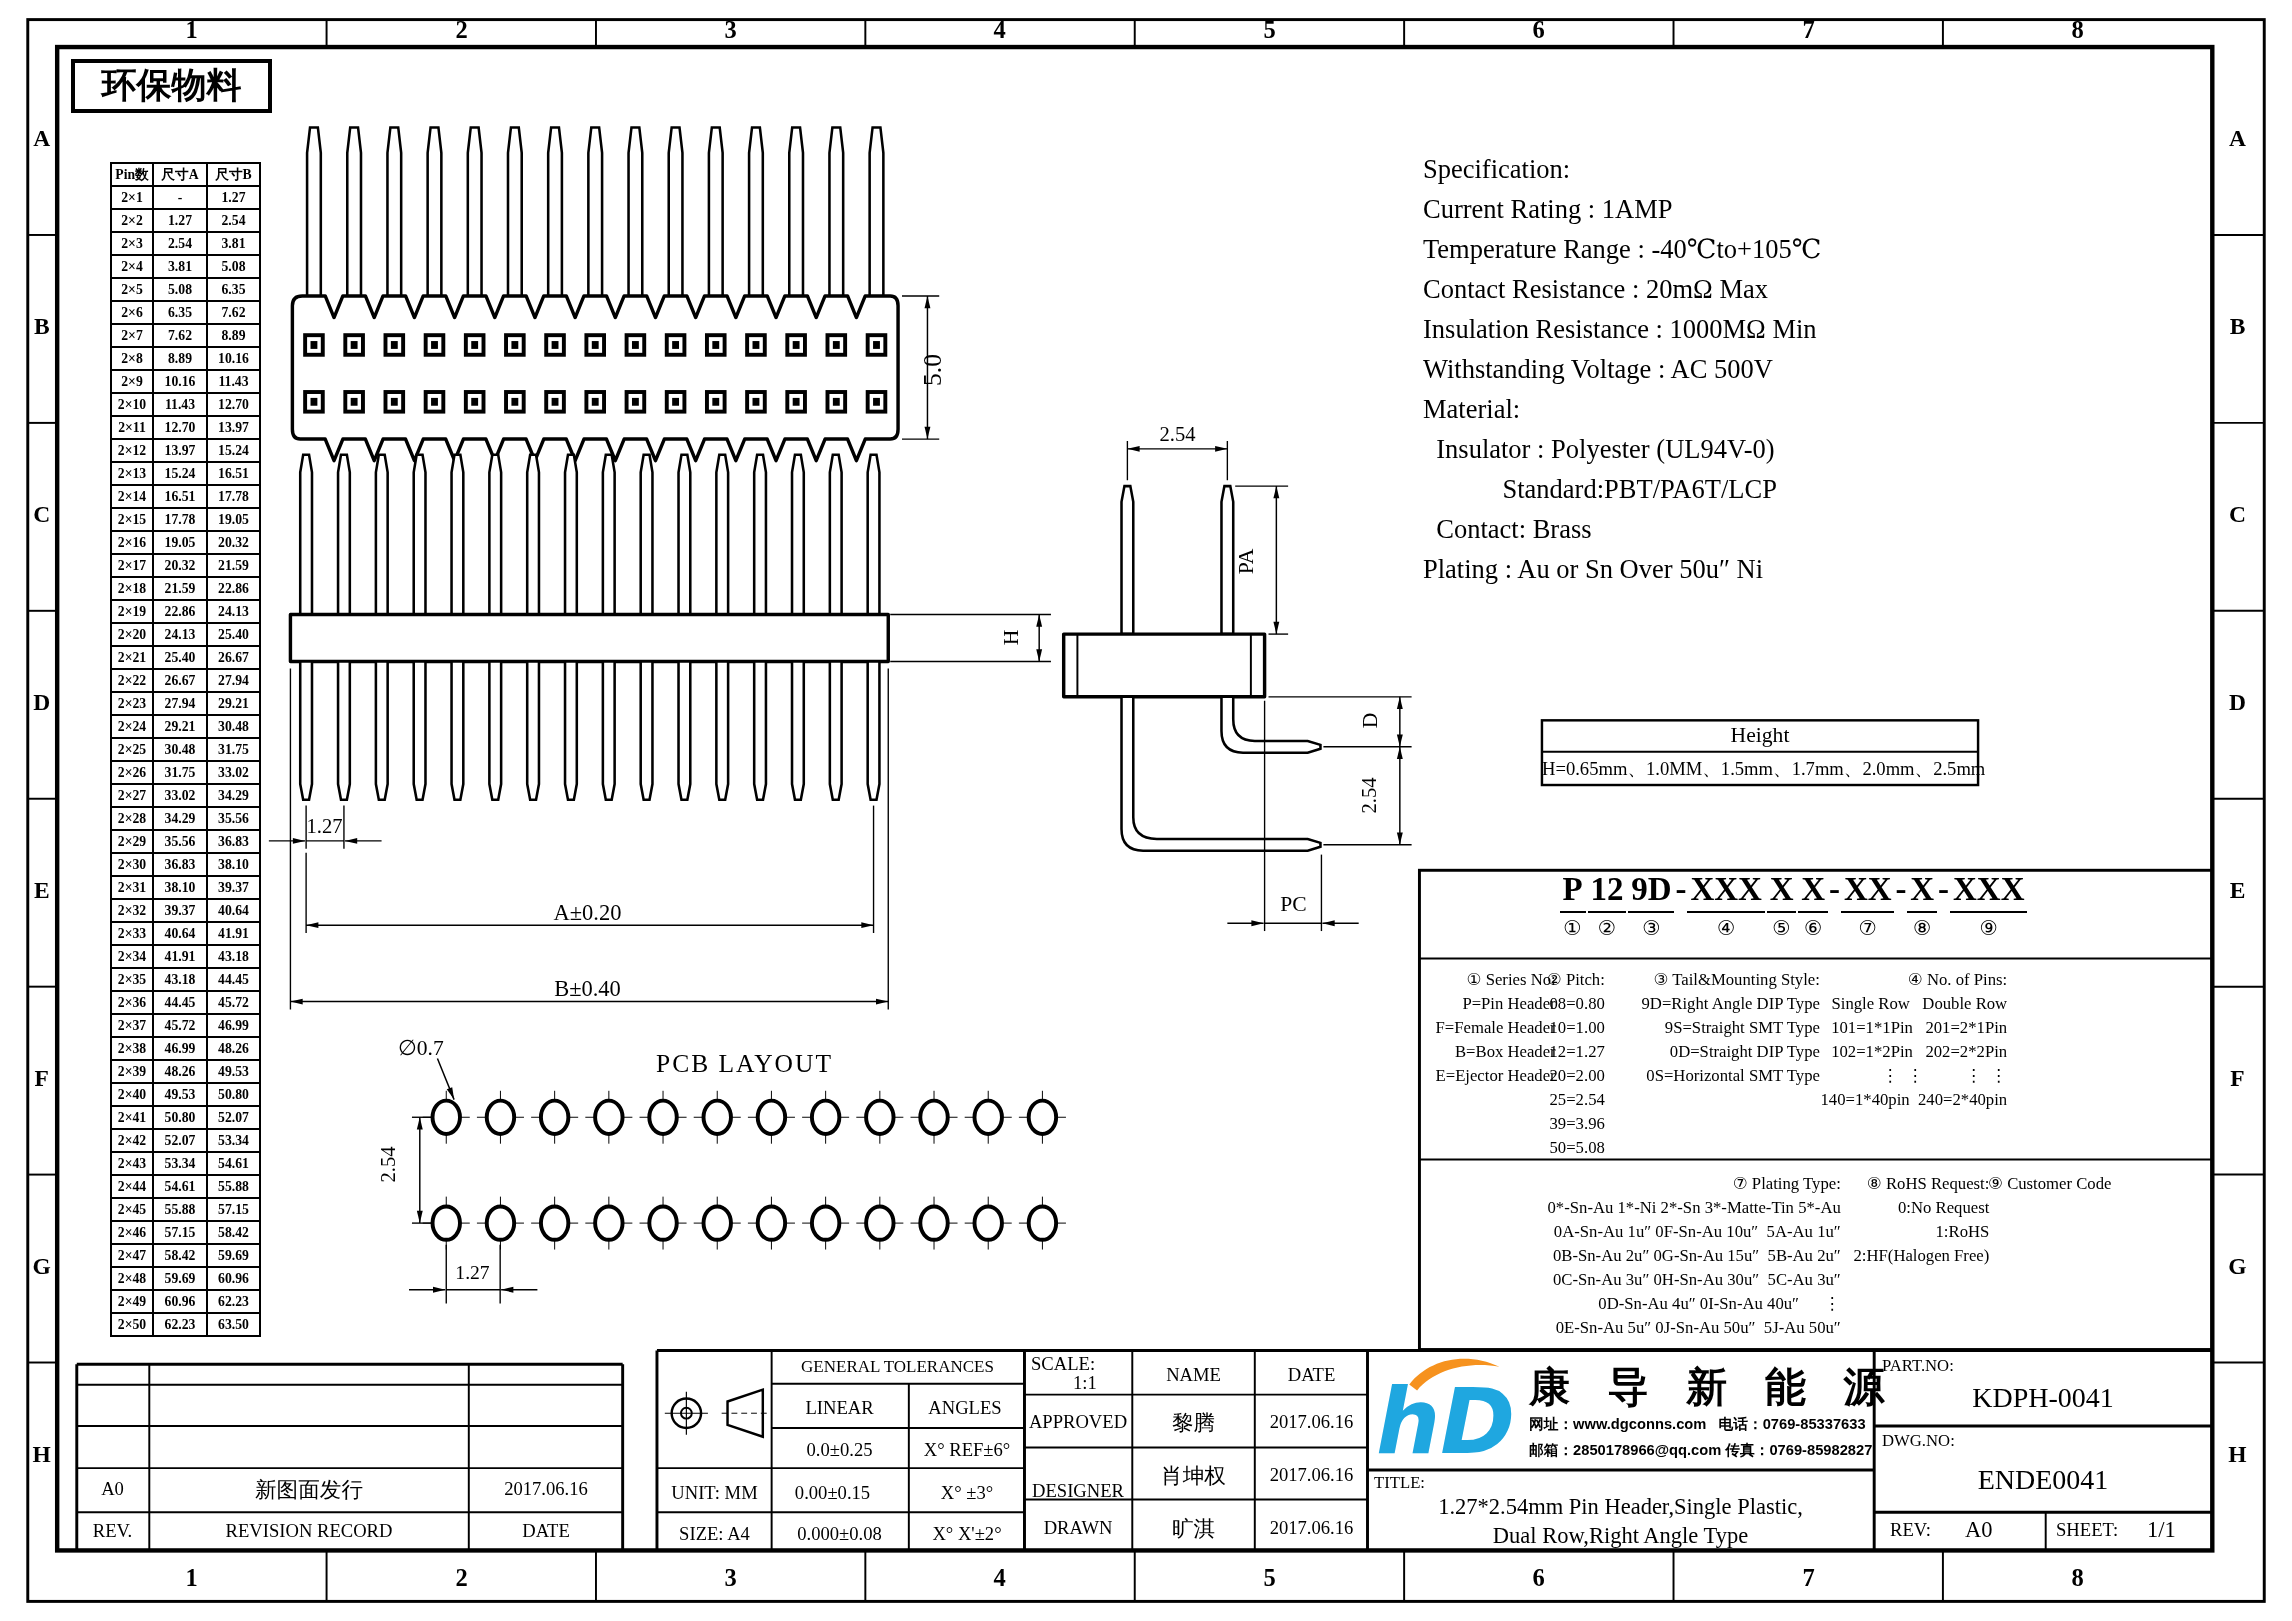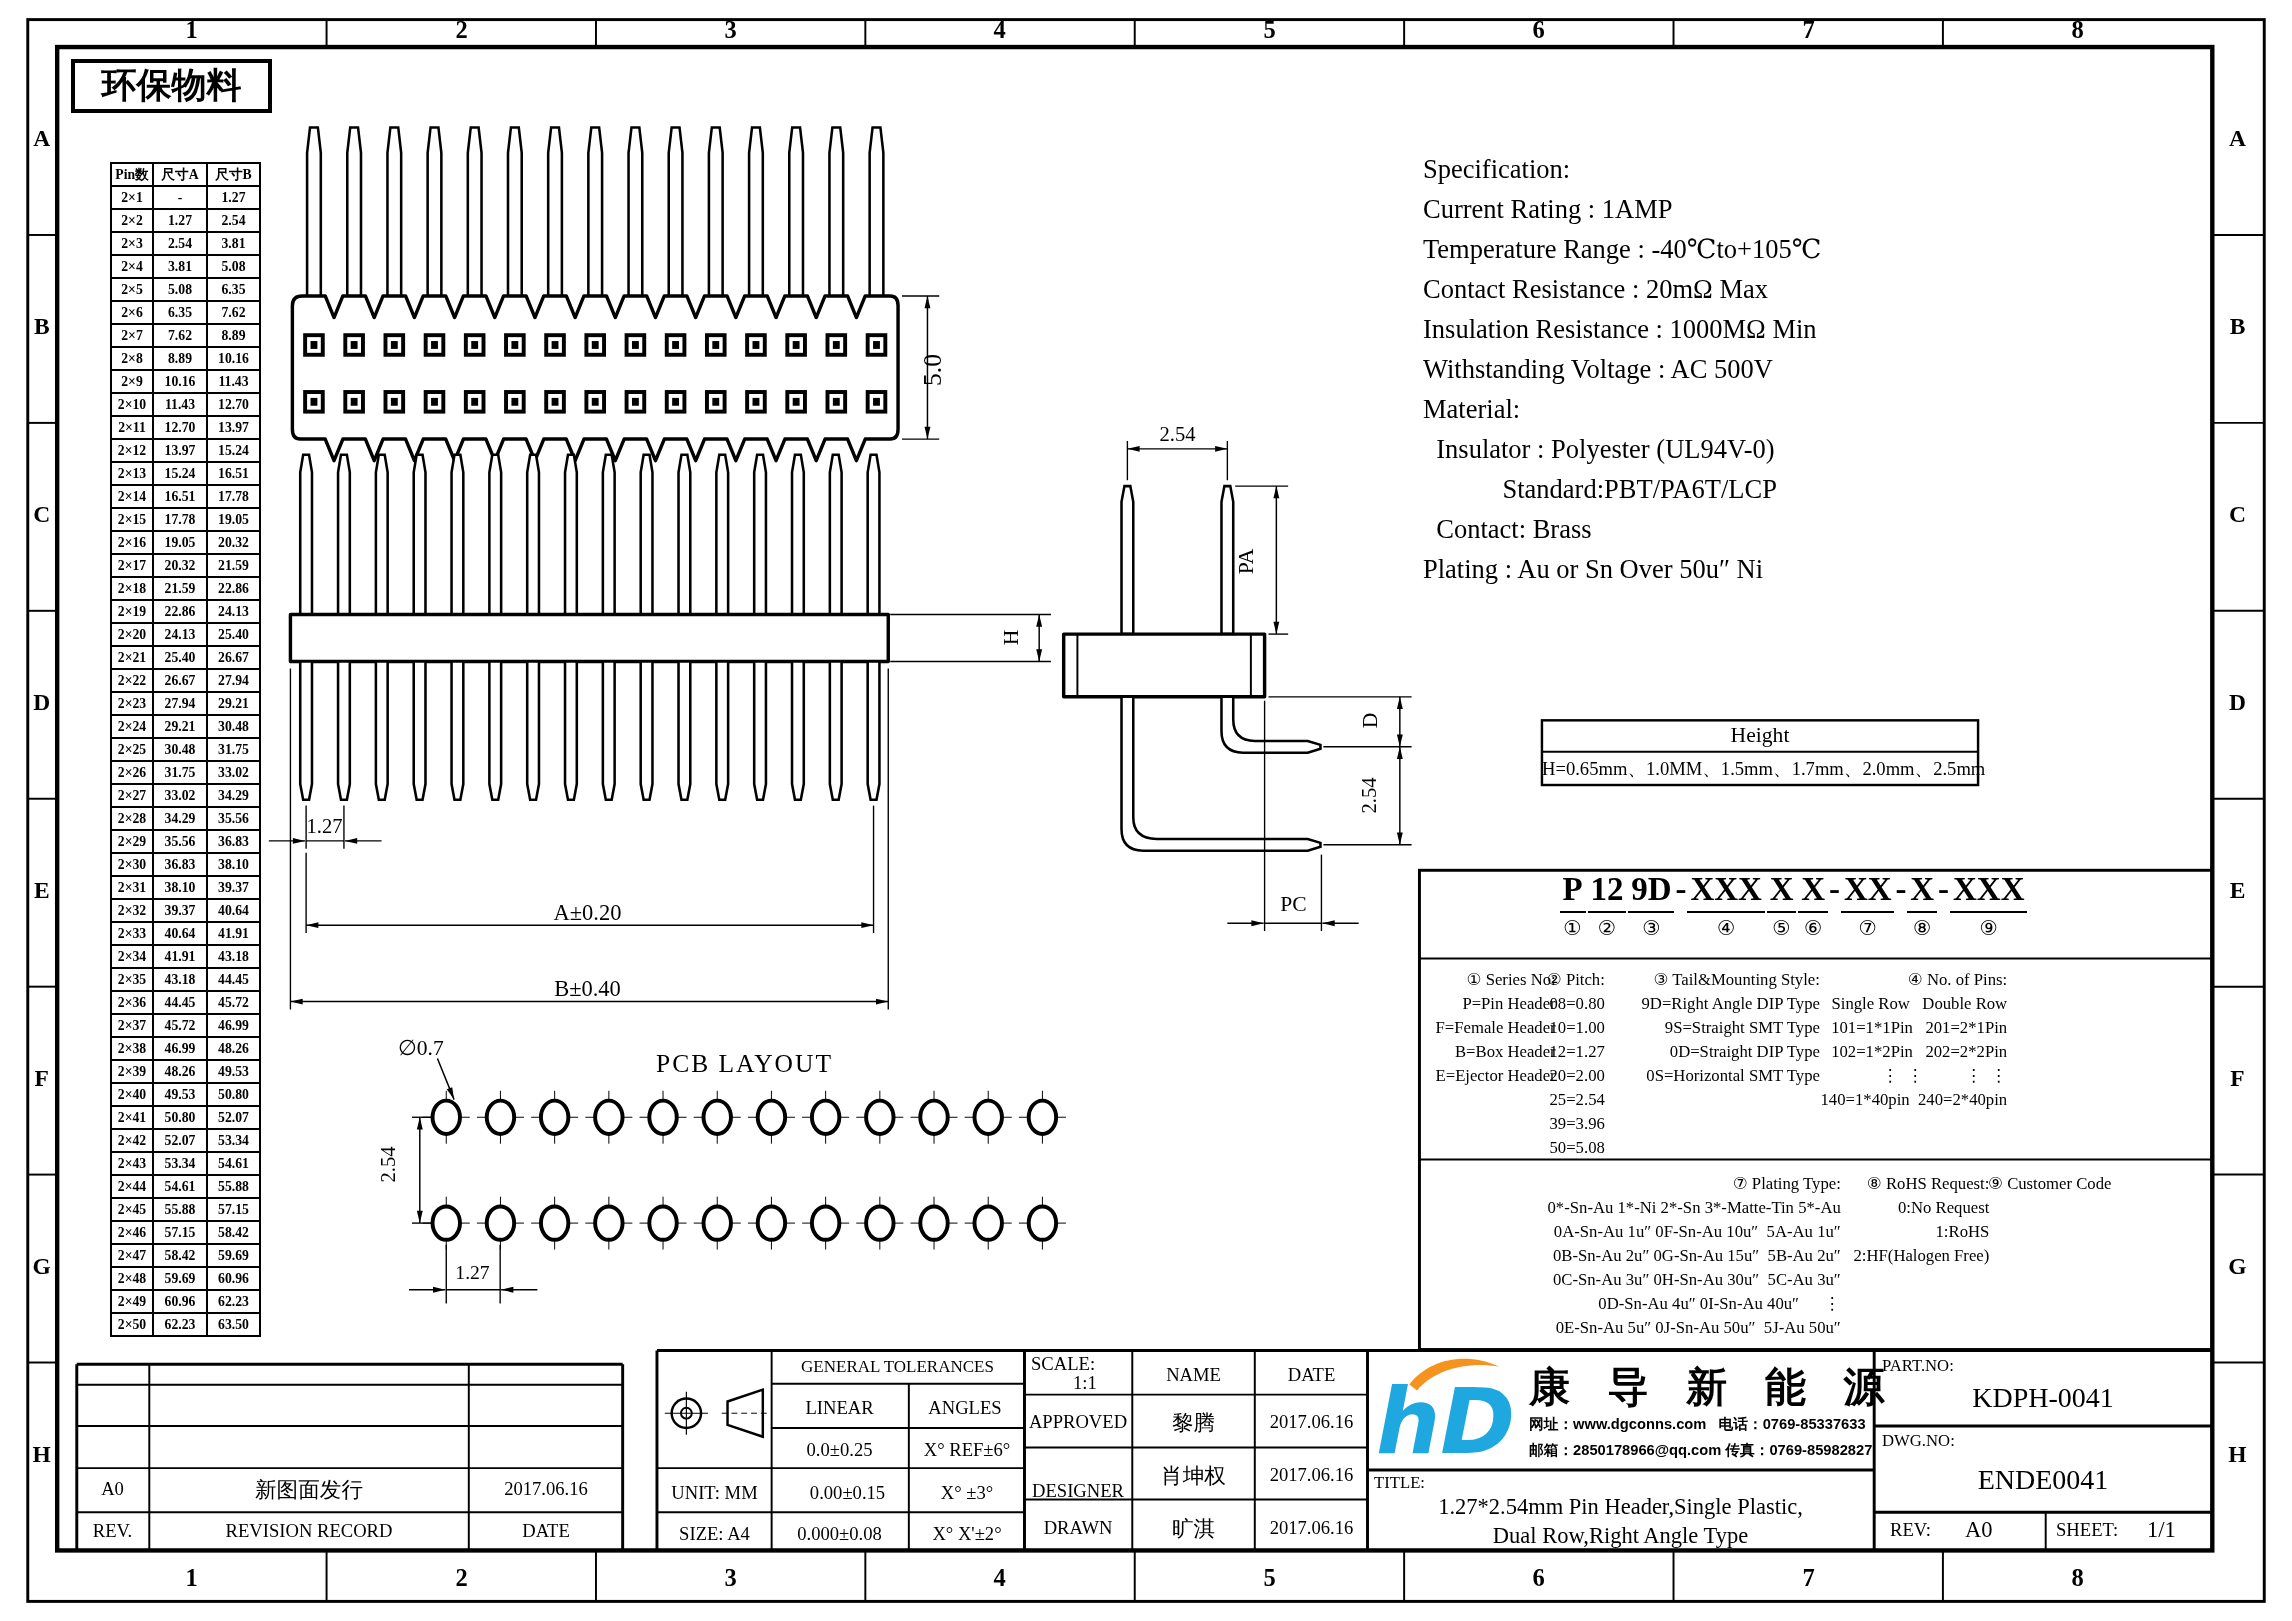--- a/index.html
+++ b/index.html
@@ -749,21 +749,21 @@
    0:No Request
    1:RoHS
    2:HF(Halogen Free)</div>
   <div class="t ord" style="left:1988px;top:1172px;">⑨ Customer Code</div>
 
   <div class="t c" style="left:771px;top:1357px;width:253px;font-size:17px;">GENERAL TOLERANCES</div>
   <div class="t c tb" style="left:771px;top:1397px;width:137px;">LINEAR</div>
   <div class="t c tb" style="left:909px;top:1397px;width:112px;">ANGLES</div>
   <div class="t c tb" style="left:771px;top:1439px;width:137px;">0.0±0.25</div>
   <div class="t c tb" style="left:909px;top:1439px;width:116px;">X° REF±6°</div>
-  <div class="t c tb" style="left:779px;top:1482px;width:137px;">0.00±0.15</div>
+  <div class="t c tb" style="left:752px;top:1482px;width:137px;padding-left:12px;">0.00±0.15</div>
   <div class="t c tb" style="left:909px;top:1482px;width:116px;">X° ±3°</div>
   <div class="t c tb" style="left:771px;top:1523px;width:137px;">0.000±0.08</div>
   <div class="t c tb" style="left:909px;top:1523px;width:116px;">X° X'±2°</div>
   <div class="t c tb" style="left:657px;top:1482px;width:115px;">UNIT: MM</div>
   <div class="t c tb" style="left:657px;top:1523px;width:115px;">SIZE: A4</div>
 
   <div class="t tb" style="left:1031px;top:1353px;">SCALE:</div>
   <div class="t tb" style="left:1073px;top:1372px;">1:1</div>
   <div class="t c tb" style="left:1132px;top:1364px;width:123px;">NAME</div>
   <div class="t c tb" style="left:1255px;top:1364px;width:113px;">DATE</div>

